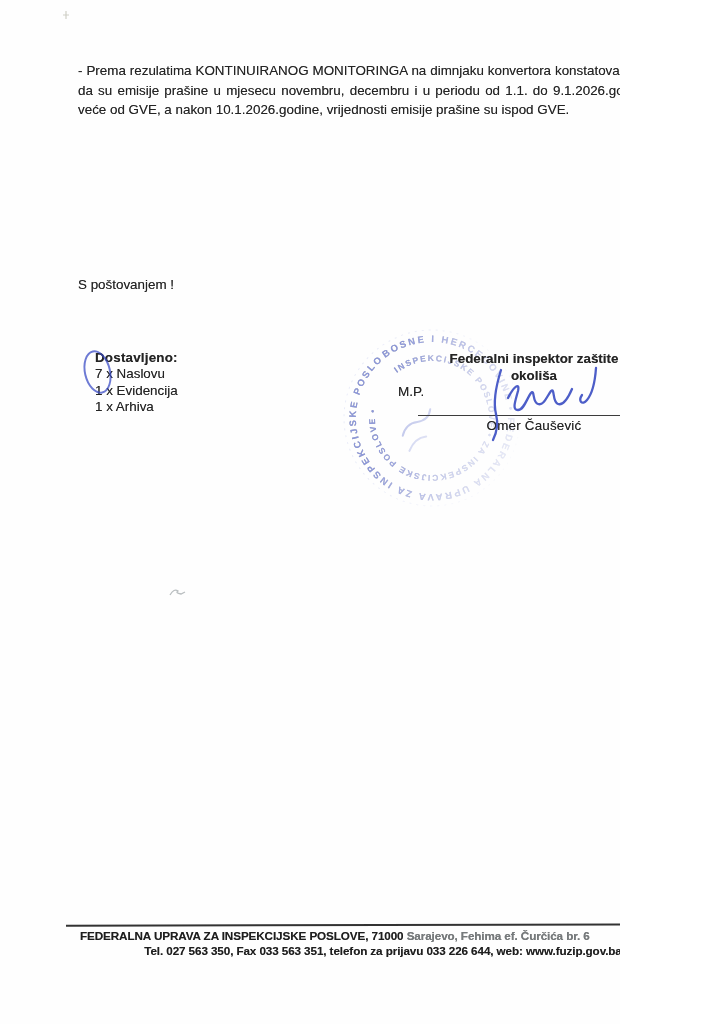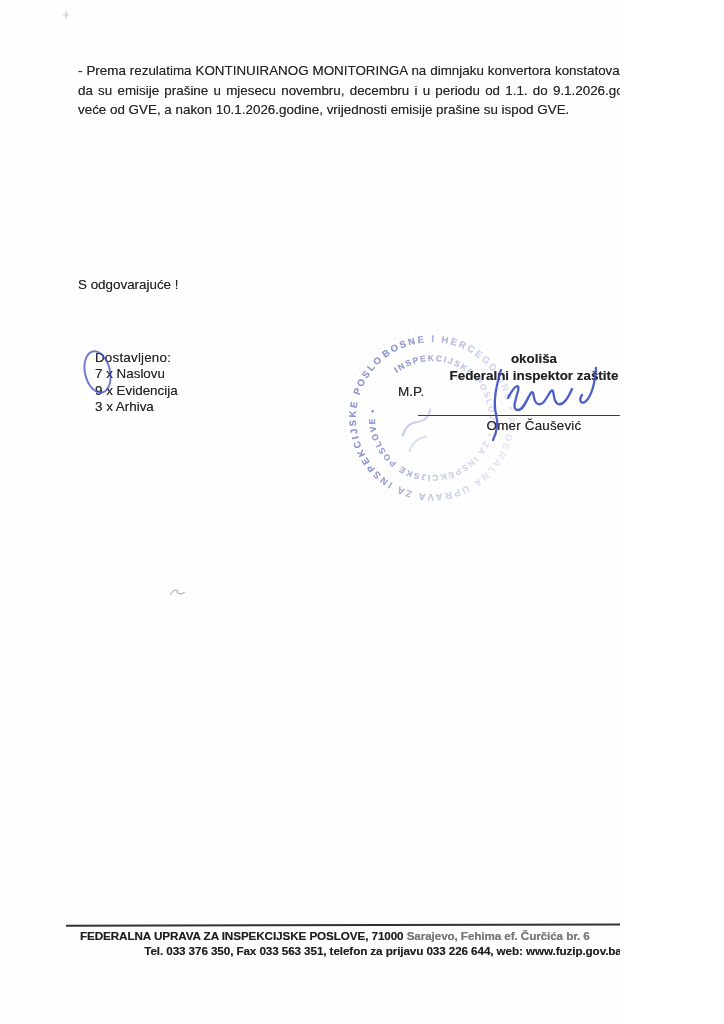--- a/index.html
+++ b/index.html
@@ -31,21 +31,21 @@
     font-size: 13.4px;
   }
 
   
   .distribution {
     position: absolute;
     left: 95px; top: 350px;
     font-size: 13.4px;
     line-height: 16.3px;
   }
-  .dist-title { font-weight: normal; letter-spacing: 0.2px; }
+  .dist-title { font-weight: bold; letter-spacing: 0.2px; }
 
   .pen-circle {
     position: absolute;
     left: 84px; top: 350px;
     width: 23px; height: 40px;
     border: 2px solid rgba(52, 70, 195, 0.72);
     border-radius: 50%;
     transform: rotate(-13deg);
   }
 
@@ -133,27 +133,27 @@
 <div class="page">
 
   <svg class="artifact-top" width="10" height="12" viewBox="0 0 10 12">
     <path d="M2,6 h6 M5,2 v8"></path>
   </svg>
 
   <main class="body-text">
     <p>- Prema rezulatima KONTINUIRANOG MONITORINGA na dimnjaku konvertora konstatovano je da su emisije prašine u mjesecu novembru, decembru i u periodu od 1.1. do 9.1.2026.godine veće od GVE, a nakon 10.1.2026.godine, vrijednosti emisije prašine su ispod GVE.</p>
   </main>
 
-  <div class="closing">S odgovarajuće !</div>
+  <div class="closing">S poštovanjem !</div>
 
   <section class="distribution">
     <div class="dist-title">Dostavljeno:</div>
     <div class="dist-item">7 x Naslovu</div>
-    <div class="dist-item">9 x Evidencija</div>
-    <div class="dist-item">3 x Arhiva</div>
+    <div class="dist-item">1 x Evidencija</div>
+    <div class="dist-item">1 x Arhiva</div>
   </section>
 
   <div class="pen-circle"></div>
 
   <div class="mp">M.P.</div>
 
   <svg class="stamp" viewBox="0 0 200 200">
     <defs>
       <path id="arc-outer" d="M 100 24 A 76 76 0 1 1 99.99 24"></path>
       <path id="arc-inner" d="M 100 43 A 57 57 0 1 1 99.99 43"></path>
@@ -166,22 +166,22 @@
       <text font-size="8.5" letter-spacing="1.6">
         <textPath href="#arc-inner">INSPEKCIJSKE POSLOVE • ZA INSPEKCIJSKE POSLOVE •</textPath>
       </text>
       <path class="stamp-line" stroke-width="2" d="M66,96 q10,-8 20,-2 t18,-2" opacity="0.6"></path>
       <path class="stamp-line" stroke-width="2" d="M62,112 q12,-7 22,-1" opacity="0.45"></path>
     </g>
   </svg>
 
   <section class="sig-block">
     <div class="sig-title">
+      <span>Federalni inspektor zaštite</span>
       <span>okoliša</span>
-      <span>Federalni inspektor zaštite</span>
     </div>
     <div class="sig-rule"></div>
     <div class="sig-name">Omer Čaušević</div>
   </section>
 
   <svg class="signature" viewBox="0 0 156 88">
     <path d="M27,12 C22,28 19,44 22,56 C24,64 24,72 19,82"></path>
     <path d="M34,40 C40,28 46,24 44,33 C41,44 38,52 44,52 C50,52 53,40 57,35 C61,31 58,44 64,46 C70,48 73,38 77,33 C81,29 78,44 84,46 C90,48 95,38 98,31"></path>
     <path d="M122,10 C121,24 118,36 113,42 C108,48 104,43 108,37"></path>
   </svg>
@@ -192,16 +192,16 @@
 
   <footer>
     <div class="footer-rule"></div>
     <div class="footer-line1">
       <span class="f-org">
         <span class="f-bold">FEDERALNA UPRAVA ZA INSPEKCIJSKE POSLOVE, 71000</span>
         <span class="f-light">Sarajevo, Fehima ef. Čurčića br. 6</span>
       </span>
       <span class="f-page">3 od 2</span>
     </div>
-    <div class="footer-line2">Tel. 033 376 350, Fax 033 563 351, telefon za prijavu 033 226 644, web: www.fuzip.gov.ba</div>
+    <div class="footer-line2">Tel. 027 563 350, Fax 033 563 351, telefon za prijavu 033 226 644, web: www.fuzip.gov.ba</div>
   </footer>
 
 </div>
 
 </body></html>

